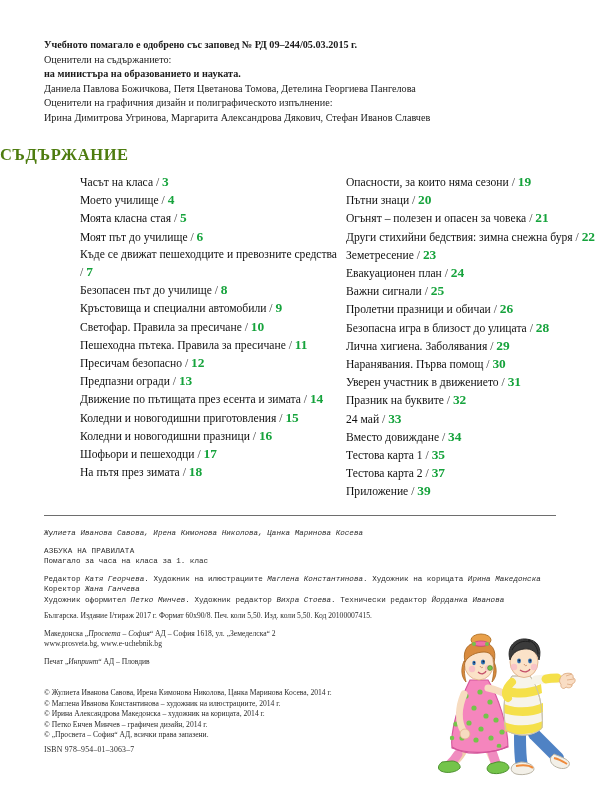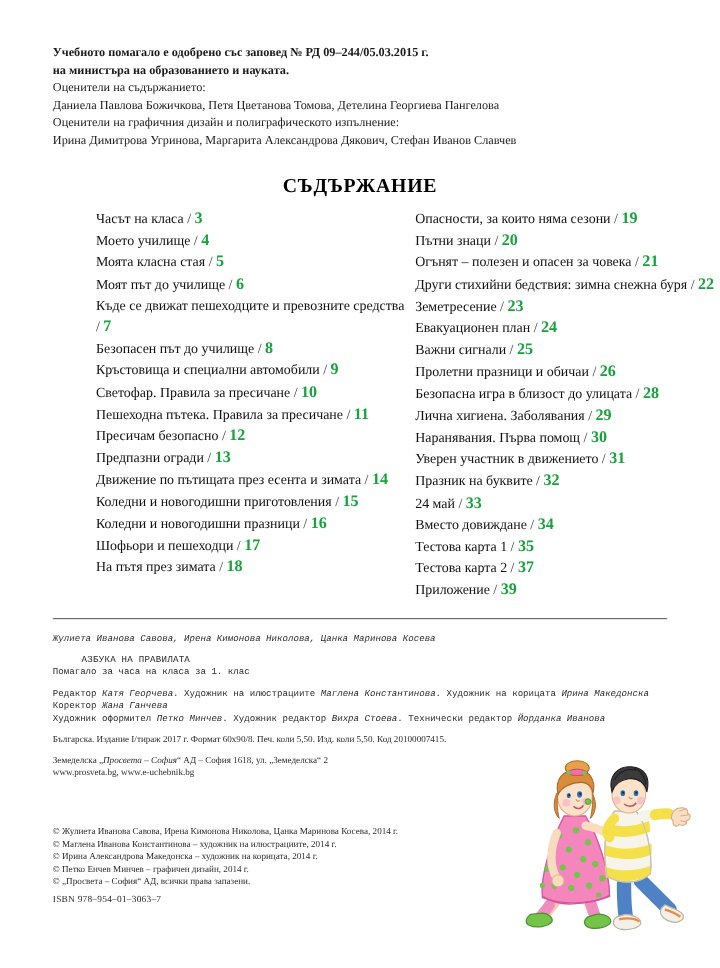--- a/index.html
+++ b/index.html
@@ -38,25 +38,24 @@
   .approval .bold {
     font-weight: bold;
   }
 
   
   .toc-title {
     position: absolute;
     top: 145px;
     left: 0;
     width: 600px;
-    text-align: center;
     font-size: 16.5px;
     font-weight: bold;
     letter-spacing: 0.6px;
-    color: #000000;
+    color: #4d7c0f;
   }
 
   
   .toc-columns {
     position: absolute;
     top: 173px;
     left: 0;
     width: 600px;
     height: 325px;
     margin-left: 36px;
@@ -99,21 +98,21 @@
     left: 44px;
     top: 528px;
     width: 512px;
     font-size: 7.6px;
     line-height: 10.6px;
     color: #2b2b2b;
     font-family: Liberation Mono, monospace;
   }
   .colophon .blk { margin-bottom: 7px; }
   .colophon .it { font-style: italic; }
-  .colophon .caps { letter-spacing: 0.2px; margin-left: 24px; }
+  .colophon .caps { letter-spacing: 0.2px; }
   .colophon .l { display: block; }
 
   
   .pubdata {
     position: absolute;
     left: 44px;
     top: 611px;
     width: 420px;
     font-size: 7.6px;
     line-height: 10.6px;
@@ -153,22 +152,22 @@
   }
   .illustration svg { display: block; }
 </style>
 </head>
 <body>
 
 <div class="page">
 
   <div class="approval">
     <div class="line bold">Учебното помагало е одобрено със заповед № РД 09–244/05.03.2015 г.</div>
+    <div class="line">Оценители на съдържанието:</div>
     <div class="line bold">на министъра на образованието и науката.</div>
-    <div class="line">Оценители на съдържанието:</div>
     <div class="line">Даниела Павлова Божичкова, Петя Цветанова Томова, Детелина Георгиева Пангелова</div>
     <div class="line">Оценители на графичния дизайн и полиграфическото изпълнение:</div>
     <div class="line">Ирина Димитрова Угринова, Маргарита Александрова Дякович, Стефан Иванов Славчев</div>
   </div>
 
   <div class="toc-title">СЪДЪРЖАНИЕ</div>
 
   <div class="toc-columns">
     <div class="toc-col left" id="toc-left">
         <div class="toc-entry"><span>Часът на класа </span><span class="sep">/ </span><span class="pageno">3</span></div>
@@ -225,22 +224,25 @@
       <span class="l"><span>Коректор </span><span class="it">Жана Ганчева</span></span>
       <span class="l"><span>Художник оформител </span><span class="it">Петко Минчев</span><span>. Художник редактор </span><span class="it">Вихра Стоева</span><span>. Технически редактор </span><span class="it">Йорданка Иванова</span></span>
     </div>
   </div>
 
   <div class="pubdata">
     <div class="blk">
       <span class="l">Българска. Издание I/тираж 2017 г. Формат 60х90/8. Печ. коли 5,50. Изд. коли 5,50. Код 20100007415.</span>
     </div>
     <div class="blk">
-      <span class="l"><span>Земеделска „</span><span class="it">Просвета – София</span><span>“ АД – София 1618, ул. „Земеделска“ 2</span></span>
+      <span class="l"><span>Македонска „</span><span class="it">Просвета – София</span><span>“ АД – София 1618, ул. „Земеделска“ 2</span></span>
       <span class="l">www.prosveta.bg, www.e-uchebnik.bg</span>
+    </div>
+    <div class="blk">
+      <span class="l"><span>Печат „</span><span class="it">Инпринт</span><span>“ АД – Пловдив</span></span>
     </div>
   </div>
 
   <div class="copyrights" id="copyrights">
       <span class="l">© Жулиета Иванова Савова, Ирена Кимонова Николова, Цанка Маринова Косева, 2014 г.</span>
       <span class="l">© Маглена Иванова Константинова – художник на илюстрациите, 2014 г.</span>
       <span class="l">© Ирина Александрова Македонска – художник на корицата, 2014 г.</span>
       <span class="l">© Петко Енчев Минчев – графичен дизайн, 2014 г.</span>
       <span class="l">© „Просвета – София“ АД, всички права запазени.</span>
     </div>

